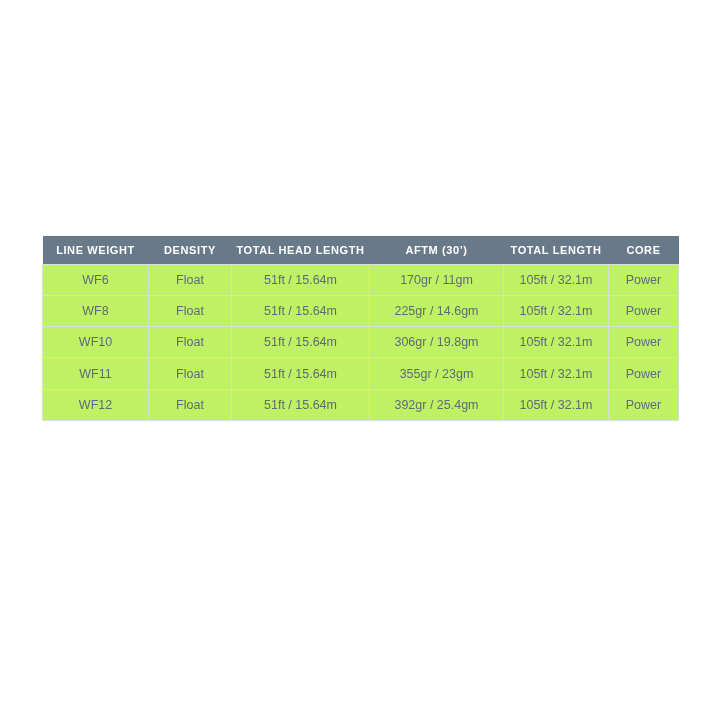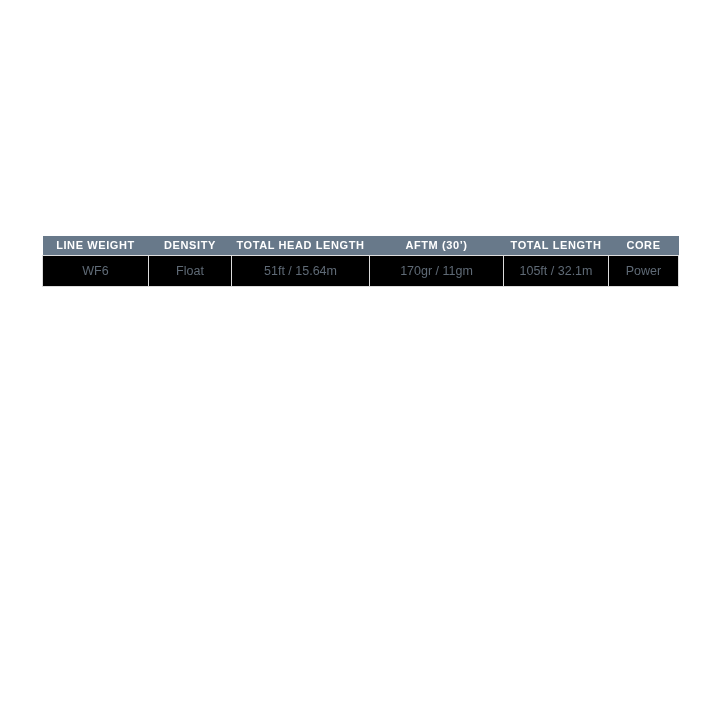--- a/index.html
+++ b/index.html
@@ -30,35 +30,35 @@
     border-collapse:collapse;
     table-layout:fixed;
   }
   table.spec-table thead th{
     background:var(--header-bg);
     color:var(--header-text);
     font-size:11px;
     font-weight:bold;
     letter-spacing:0.6px;
     text-transform:uppercase;
-    height:19px;
+    height:28px;
     text-align:center;
     vertical-align:middle;
     border:none;
     white-space:nowrap;
     overflow:hidden;
   }
   table.spec-table tbody td{
     color:var(--body-text);
     font-size:12.5px;
     height:31.3px;
     text-align:center;
     vertical-align:middle;
     border:1px solid var(--border);
-    background:#000000;
+    background:#bef264;
     white-space:nowrap;
     overflow:hidden;
   }
 </style>
 </head>
 <body>
 
 <div class="canvas">
   <table class="spec-table">
     <colgroup>
@@ -81,15 +81,47 @@
     </thead>
     <tbody id="body-rows">
         <tr>
           <td>WF6</td>
           <td>Float</td>
           <td>51ft / 15.64m</td>
           <td>170gr / 11gm</td>
           <td>105ft / 32.1m</td>
           <td>Power</td>
         </tr>
+        <tr>
+          <td>WF8</td>
+          <td>Float</td>
+          <td>51ft / 15.64m</td>
+          <td>225gr / 14.6gm</td>
+          <td>105ft / 32.1m</td>
+          <td>Power</td>
+        </tr>
+        <tr>
+          <td>WF10</td>
+          <td>Float</td>
+          <td>51ft / 15.64m</td>
+          <td>306gr / 19.8gm</td>
+          <td>105ft / 32.1m</td>
+          <td>Power</td>
+        </tr>
+        <tr>
+          <td>WF11</td>
+          <td>Float</td>
+          <td>51ft / 15.64m</td>
+          <td>355gr / 23gm</td>
+          <td>105ft / 32.1m</td>
+          <td>Power</td>
+        </tr>
+        <tr>
+          <td>WF12</td>
+          <td>Float</td>
+          <td>51ft / 15.64m</td>
+          <td>392gr / 25.4gm</td>
+          <td>105ft / 32.1m</td>
+          <td>Power</td>
+        </tr>
       </tbody>
   </table>
 </div>
 
 </body></html>

